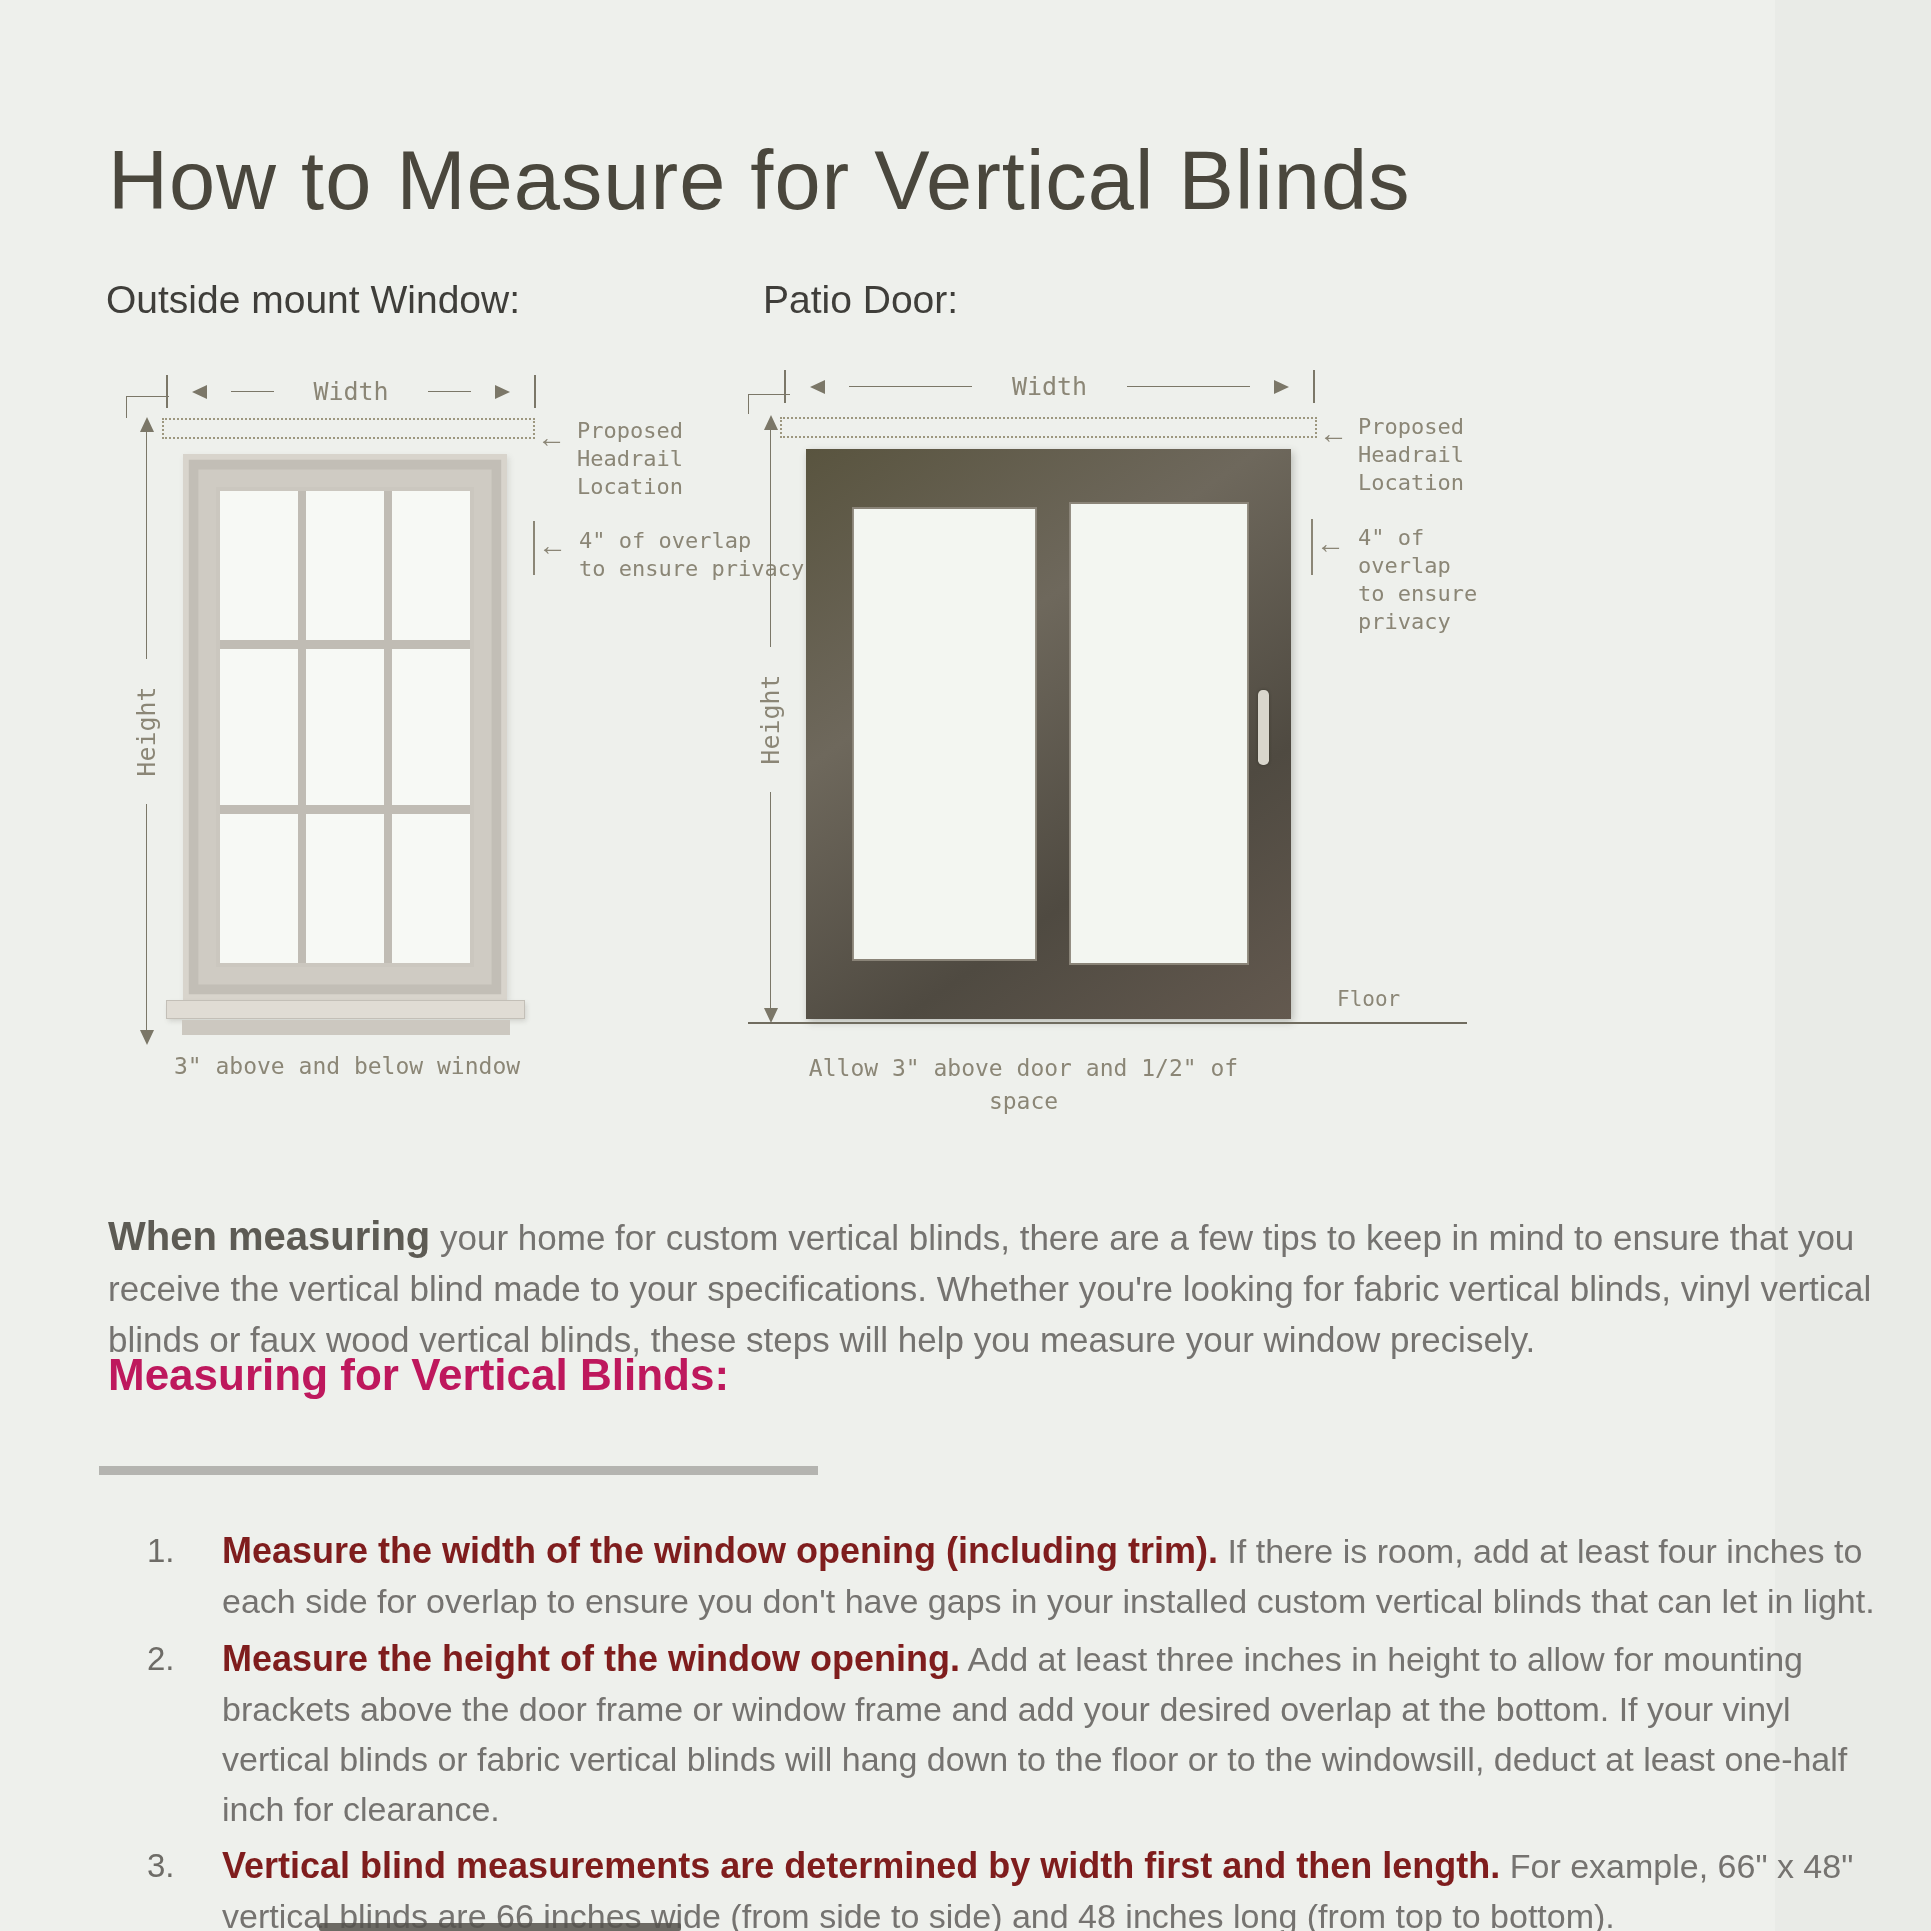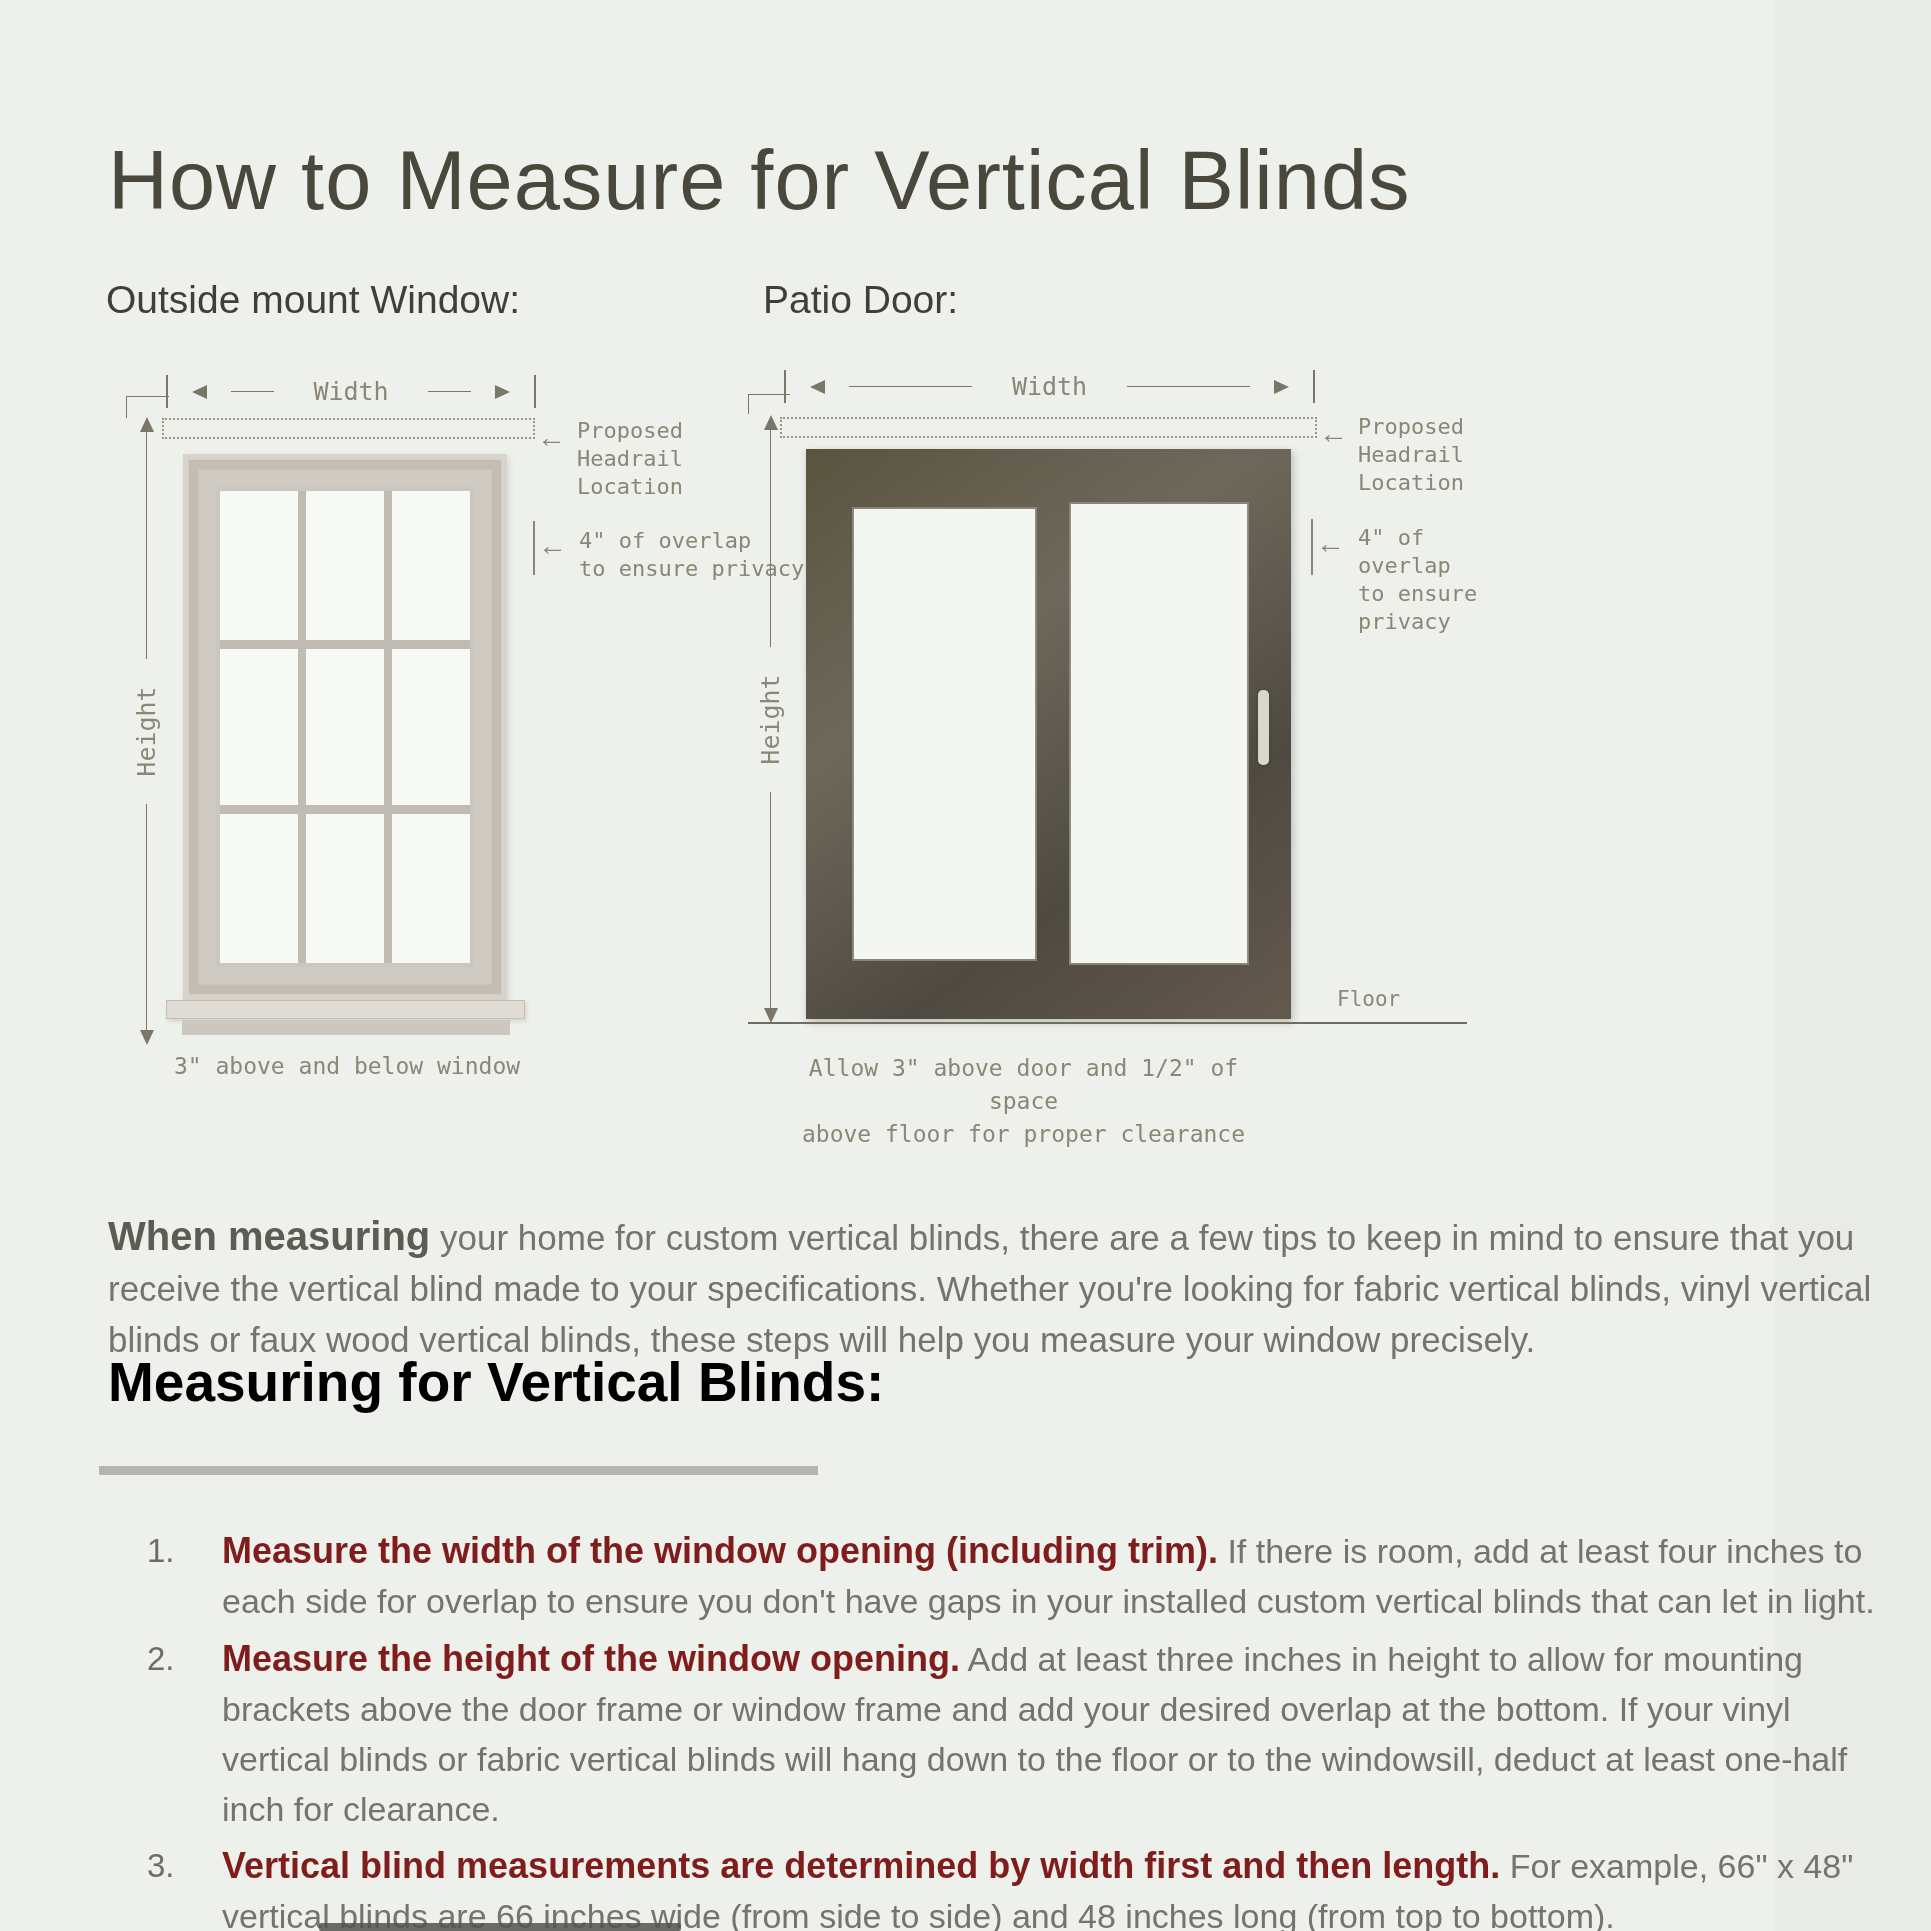--- a/index.html
+++ b/index.html
@@ -74,21 +74,21 @@
   .floor-lbl{position:absolute;font-size:21px;}
 
   
   .intro{
     position:absolute;left:108px;top:1176px;width:1773px;
     font-size:35px;line-height:51px;color:#757370;
   }
   .intro .lead{font-size:40px;font-weight:bold;color:#5d5b54;}
   .section-heading{
     position:absolute;left:108px;top:1350px;
-    font-size:55px;font-weight:bold;color:#000000;
+    font-size:44px;font-weight:bold;color:#be185d;
   }
   .divider{position:absolute;left:99px;top:1466px;width:719px;height:8.7px;background:#b4b4b0;}
   .steps{position:absolute;left:147px;top:1526px;width:1738px;}
   .step{display:grid;grid-template-columns:75px 1fr;margin-bottom:7.7px;}
   .step .num{font-size:33px;color:#6e6c67;line-height:50px;}
   .step .txt{font-size:34px;line-height:50px;color:#757370;}
   .step .txt .b{font-size:36px;font-weight:bold;color:#7f1d1d;}
   .scan-strip{position:absolute;left:319px;top:1923px;width:362px;height:7.7px;background:#55524c;border-radius:1.9px;opacity:.85;}
 </style>
 </head>
@@ -200,21 +200,20 @@
   <span class="note-arrow" style="left:1316px;top:529px;">←</span>
   <div class="note-block annot" style="left:1358px;top:524px;">
     <div>4" of</div>
     <div>overlap</div>
     <div>to ensure</div>
     <div>privacy</div>
   </div>
 
   <div class="caption annot" style="left:782px;top:1052px;width:483px;">
     <div>Allow 3" above door and 1/2" of space</div>
-    <div>above floor for proper clearance</div>
   </div>
 
   <p class="intro"><span class="lead">When measuring</span><span> your home for custom vertical blinds, there are a few tips to keep in mind to ensure that you receive the vertical blind made to your specifications. Whether you're looking for fabric vertical blinds, vinyl vertical blinds or faux wood vertical blinds, these steps will help you measure your window precisely.</span></p>
 
   <div class="section-heading">Measuring for Vertical Blinds:</div>
 
   <div class="divider"></div>
 
   <div class="steps">
     <div class="step">

